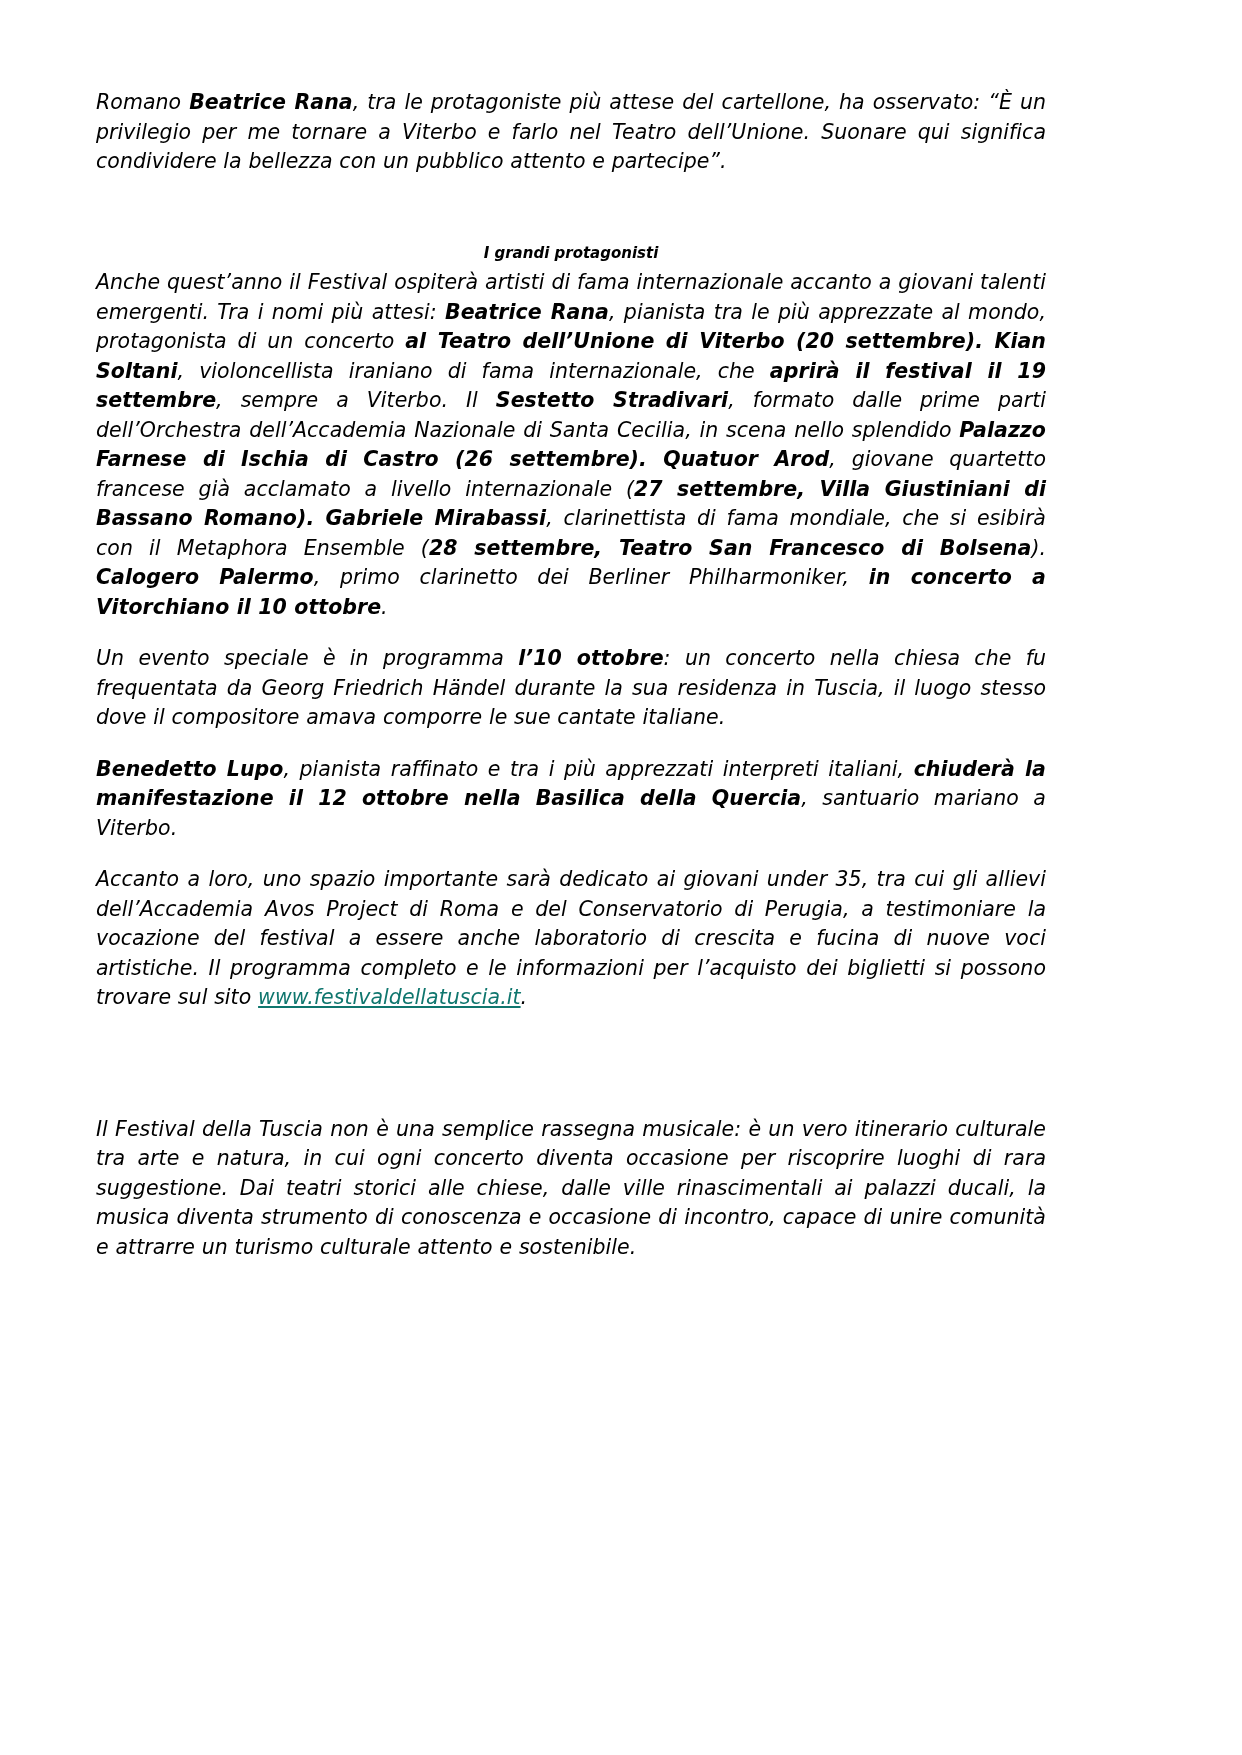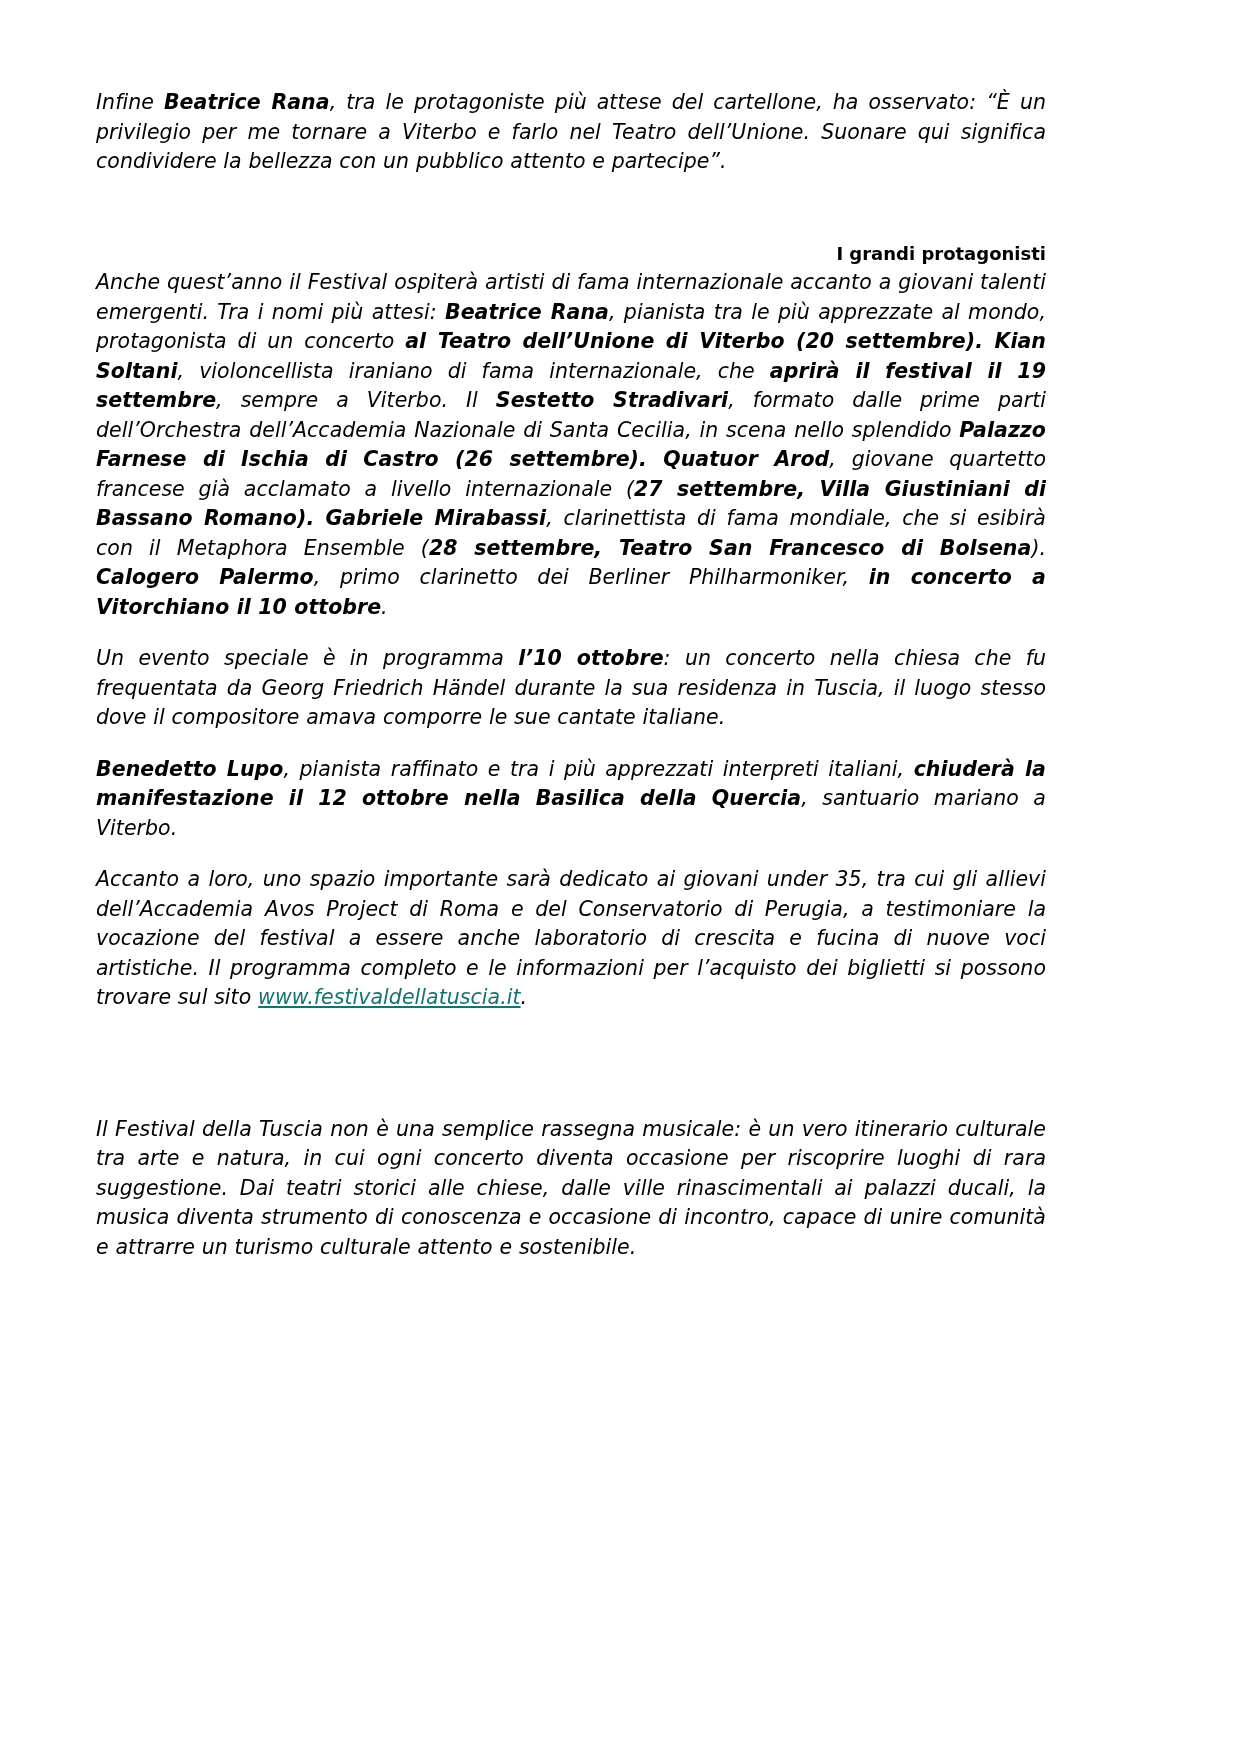--- a/index.html
+++ b/index.html
@@ -34,42 +34,43 @@
     text-justify: inter-word;
     letter-spacing: 0.05px;
     word-spacing: 0.2px;
   }
   p.para b, .bold {
     font-weight: bold;
     font-style: italic;
   }
   h2.heading {
     margin: 0;
+    font-style: italic;
     font-weight: bold;
-    font-size: 18px;
+    font-size: 15px;
     line-height: 29.5px;
-    text-align: right;
+    text-align: center;
   }
   .gap-xl { height: 62px; }
   .gap-md { height: 22px; }
   .gap-hd { height: 74px; }
   .gap-hd2 { height: 28px; }
   a.doclink {
     color: #0f766e;
     text-decoration: underline;
     font-style: italic;
   }
 </style>
 </head>
 <body>
 
 <div class="page">
   <div class="doc-body">
 
-    <p class="para"><span>Infine </span><b>Beatrice Rana</b><span>, tra le protagoniste più attese del cartellone, ha osservato: “È un privilegio per me tornare a Viterbo e farlo nel Teatro dell’Unione. Suonare qui significa condividere la bellezza con un pubblico attento e partecipe”.</span></p>
+    <p class="para"><span>Romano </span><b>Beatrice Rana</b><span>, tra le protagoniste più attese del cartellone, ha osservato: “È un privilegio per me tornare a Viterbo e farlo nel Teatro dell’Unione. Suonare qui significa condividere la bellezza con un pubblico attento e partecipe”.</span></p>
 
     <div class="gap-xl"></div>
 
     <h2 class="heading">I grandi protagonisti</h2>
 
     <p class="para"><span>Anche quest’anno il Festival ospiterà artisti di fama internazionale accanto a giovani talenti emergenti. Tra i nomi più attesi: </span><b>Beatrice Rana</b><span>, pianista tra le più apprezzate al mondo, protagonista di un concerto </span><b>al Teatro dell’Unione di Viterbo (20 settembre). Kian Soltani</b><span>, violoncellista iraniano di fama internazionale, che </span><b>aprirà il festival il 19 settembre</b><span>, sempre a Viterbo. Il </span><b>Sestetto Stradivari</b><span>, formato dalle prime parti dell’Orchestra dell’Accademia Nazionale di Santa Cecilia, in scena nello splendido </span><b>Palazzo Farnese di Ischia di Castro (26 settembre). Quatuor Arod</b><span>, giovane quartetto francese già acclamato a livello internazionale (</span><b>27 settembre, Villa Giustiniani di Bassano Romano). Gabriele Mirabassi</b><span>, clarinettista di fama mondiale, che si esibirà con il Metaphora Ensemble (</span><b>28 settembre, Teatro San Francesco di Bolsena</b><span>). </span><b>Calogero Palermo</b><span>, primo clarinetto dei Berliner Philharmoniker, </span><b>in concerto a Vitorchiano il 10 ottobre</b><span>.</span></p>
 
     <div class="gap-md"></div>
 
     <p class="para"><span>Un evento speciale è in programma </span><b>l’10 ottobre</b><span>: un concerto nella chiesa che fu frequentata da Georg Friedrich Händel durante la sua residenza in Tuscia, il luogo stesso dove il compositore amava comporre le sue cantate italiane.</span></p>

